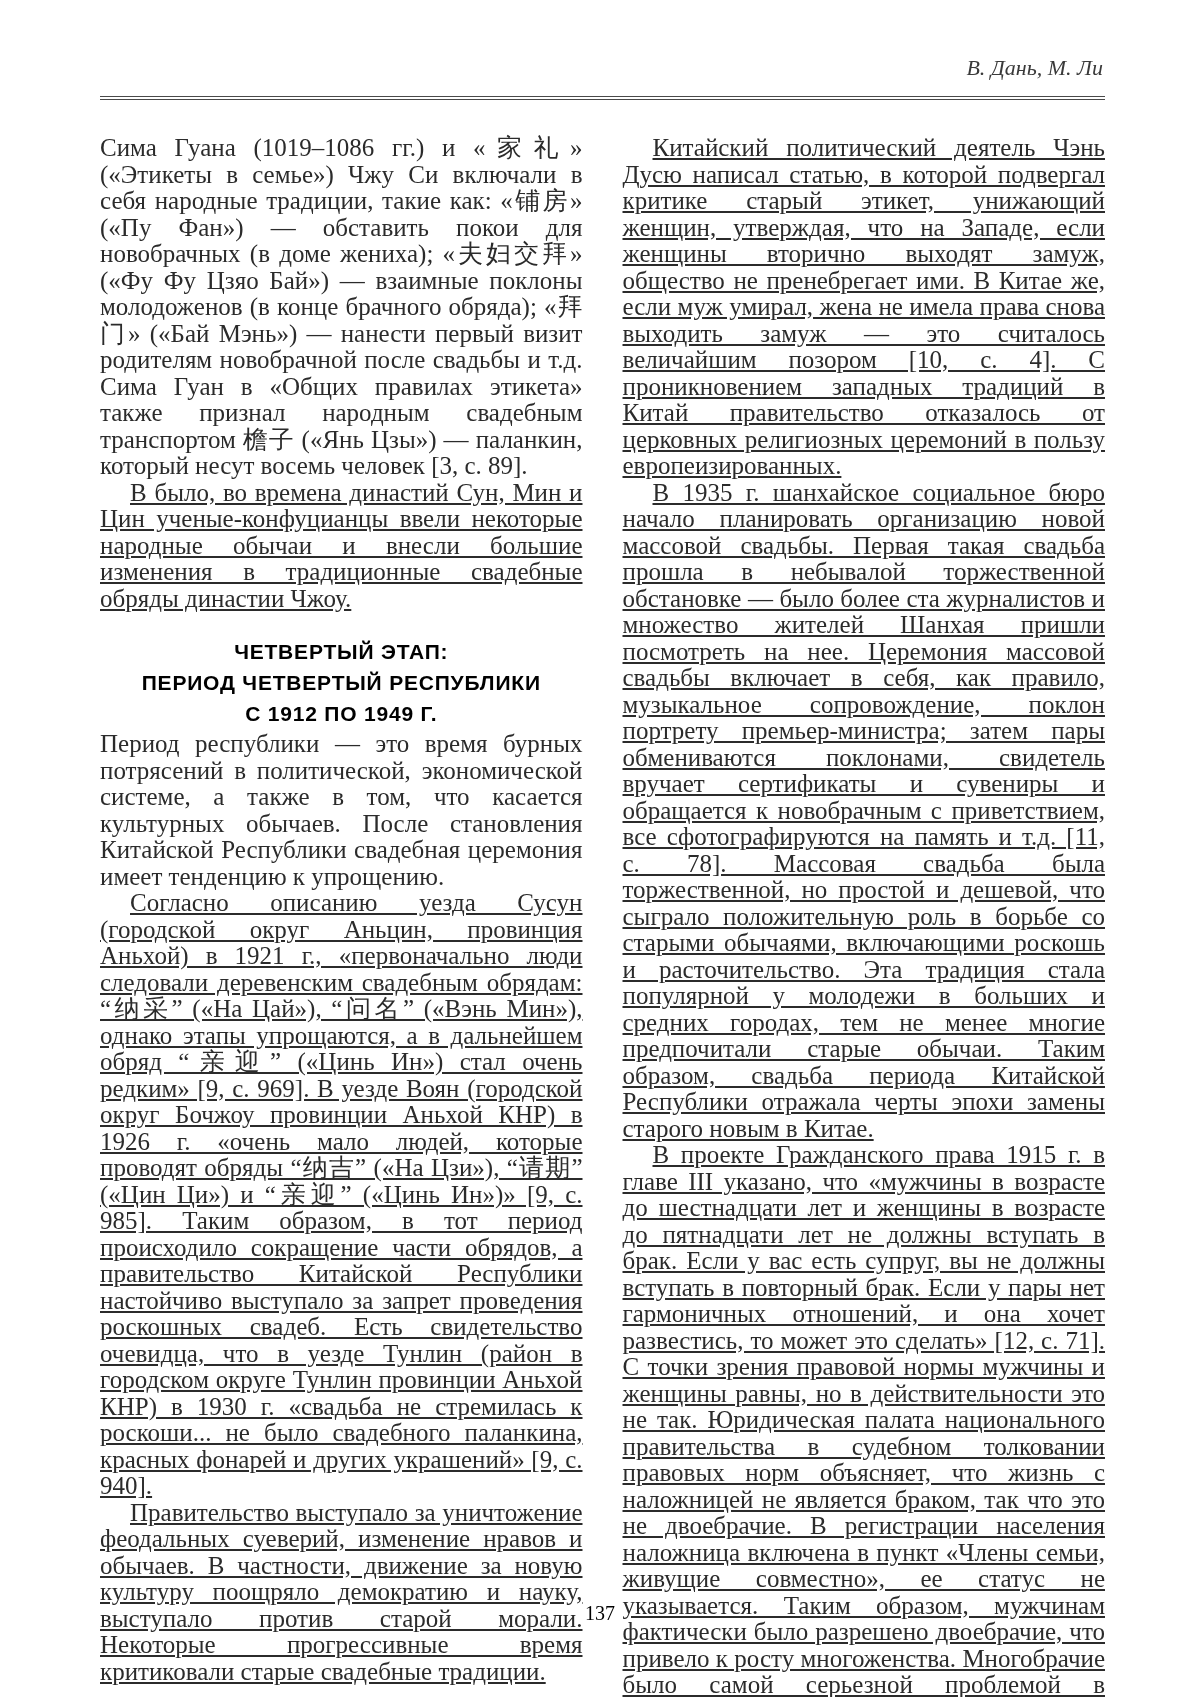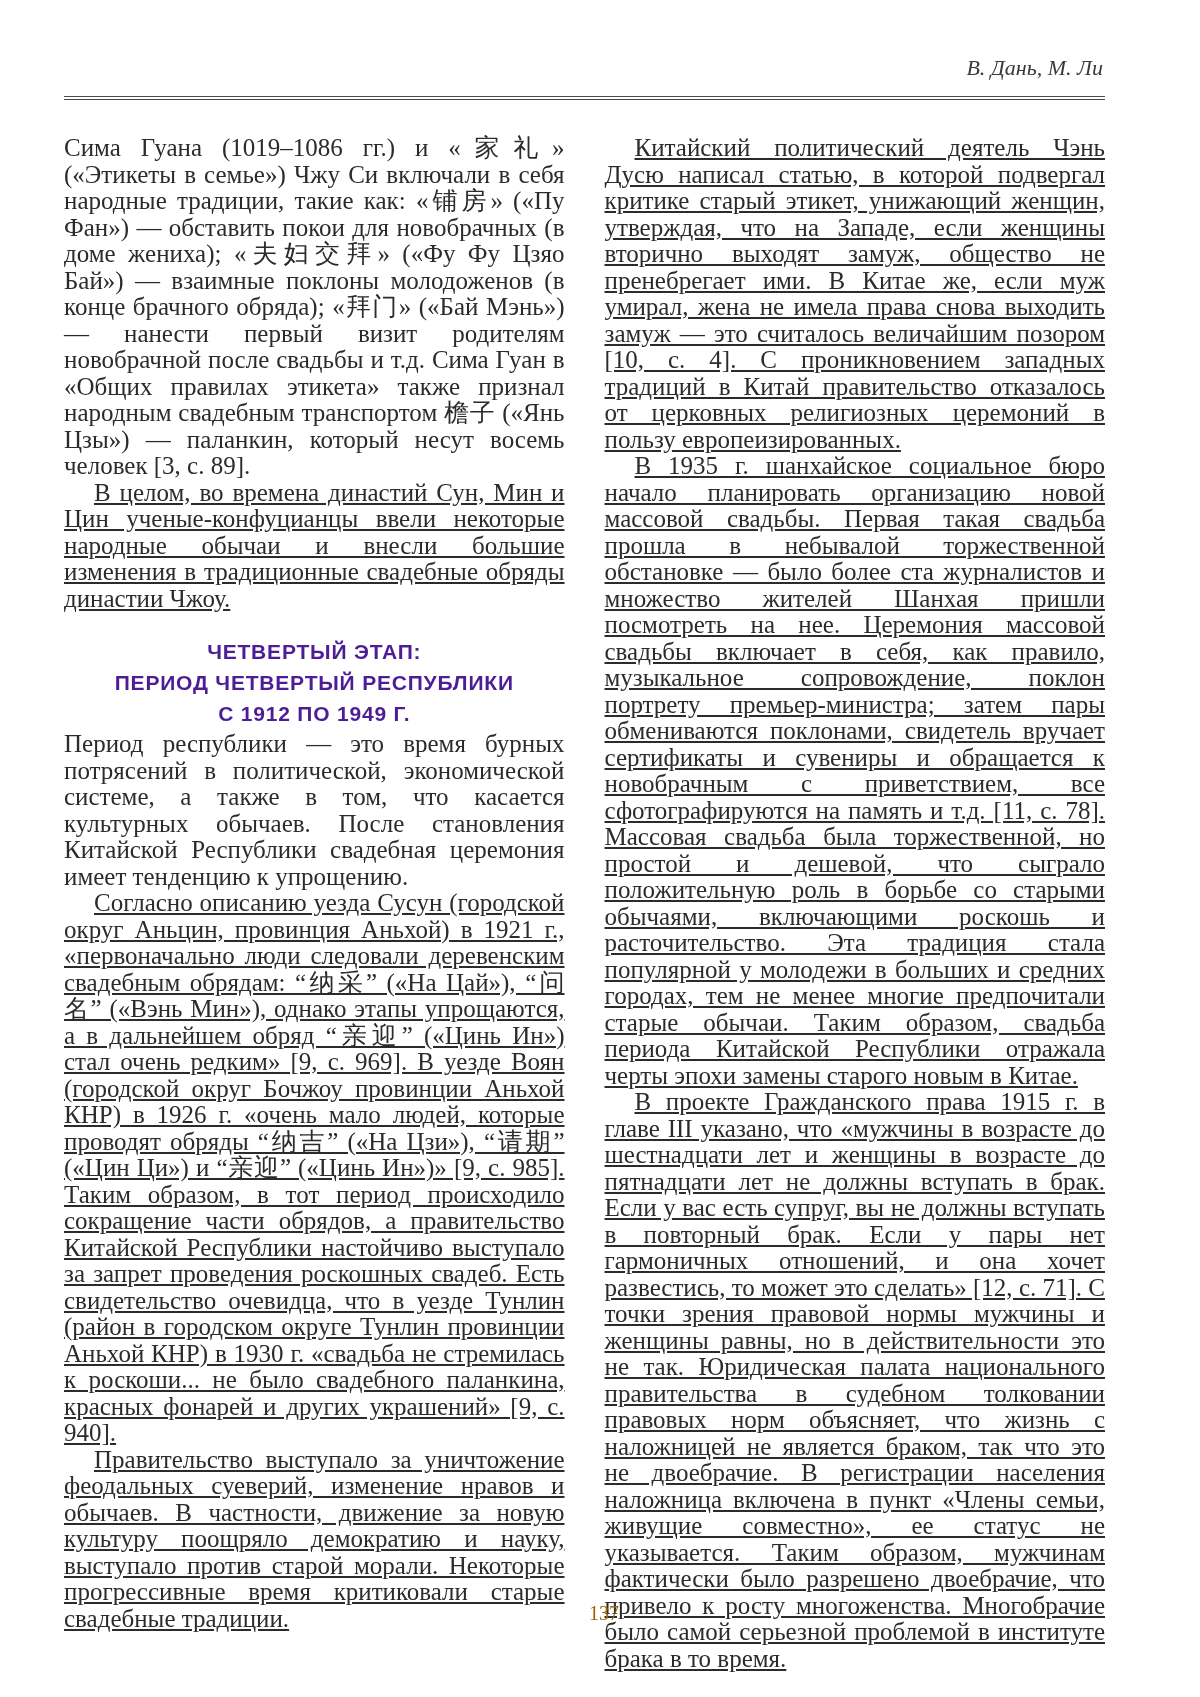--- a/index.html
+++ b/index.html
@@ -8,23 +8,22 @@
     height: 1697px;
     background: #ffffff;
     color: #2b2b2b;
     font-family: "Liberation Serif", "DejaVu Serif", serif;
     position: relative;
     overflow: hidden;
   }
   .page {
     position: absolute;
     inset: 0;
-    padding: 55px 95px 0 56px;
+    padding: 55px 95px 0 100px;
     box-sizing: border-box;
-    margin-left: 8px;
   }
   .header-authors {
     text-align: right;
     font-style: italic;
     font-size: 22px;
     line-height: 26px;
     color: #3a3a3a;
     padding-right: 2px;
   }
   .header-rule {
@@ -51,47 +50,47 @@
   }
   .col p.indent { text-indent: 30px; text-decoration: underline; }
   .section-heading {
     margin: 24px 0 2px 0;
     text-align: center;
     font-family: "Liberation Sans", "DejaVu Sans", sans-serif;
     font-weight: bold;
     font-size: 21px;
     line-height: 31px;
     letter-spacing: 0.8px;
-    color: #4c1d95;
+    color: #000000;
   }
   .footer {
     position: absolute;
     left: 0;
     right: 0;
     bottom: 72px;
     text-align: center;
     font-size: 20px;
-    color: #a16207;
+    color: #000000;
   }
 </style>
 </head>
 <body>
 
 <div class="page">
 
   <div class="header">
     <div class="header-authors">В. Дань, М. Ли</div>
     <div class="header-rule"></div>
   </div>
 
   <div class="columns">
 
     <div class="col">
       <p>Сима Гуана (1019–1086 гг.) и «家礼» («Этикеты в семье») Чжу Си включали в себя народные традиции, такие как: «铺房» («Пу Фан») — обставить покои для новобрачных (в доме жениха); «夫妇交拜» («Фу Фу Цзяо Бай») — взаимные поклоны молодоженов (в конце брачного обряда); «拜门» («Бай Мэнь») — нанести первый визит родителям новобрачной после свадьбы и т.д. Сима Гуан в «Общих правилах этикета» также признал народным свадебным транспортом 檐子 («Янь Цзы») — паланкин, который несут восемь человек [3, с. 89].</p>
-      <p class="indent">В целом, во времена династий Сун, Мин и Цин ученые-конфуцианцы ввели некоторые народные обычаи и внесли большие изменения в традиционные свадебные обряды династии Чжоу.</p>
+      <p class="indent">В было, во времена династий Сун, Мин и Цин ученые-конфуцианцы ввели некоторые народные обычаи и внесли большие изменения в традиционные свадебные обряды династии Чжоу.</p>
 
       <h2 class="section-heading">
         <span>ЧЕТВЕРТЫЙ ЭТАП:</span><br>
         <span>ПЕРИОД ЧЕТВЕРТЫЙ РЕСПУБЛИКИ</span><br>
         <span>С 1912 ПО 1949 Г.</span>
       </h2>
 
       <p>Период республики — это время бурных потрясений в политической, экономической системе, а также в том, что касается культурных обычаев. После становления Китайской Республики свадебная церемония имеет тенденцию к упрощению.</p>
       <p class="indent">Согласно описанию уезда Сусун (городской округ Аньцин, провинция Аньхой) в 1921 г., «первоначально люди следовали деревенским свадебным обрядам: “纳采” («На Цай»), “问名” («Вэнь Мин»), однако этапы упрощаются, а в дальнейшем обряд “亲迎” («Цинь Ин») стал очень редким» [9, с. 969]. В уезде Воян (городской округ Бочжоу провинции Аньхой КНР) в 1926 г. «очень мало людей, которые проводят обряды “纳吉” («На Цзи»), “请期” («Цин Ци») и “亲迎” («Цинь Ин»)» [9, с. 985]. Таким образом, в тот период происходило сокращение части обрядов, а правительство Китайской Республики настойчиво выступало за запрет проведения роскошных свадеб. Есть свидетельство очевидца, что в уезде Тунлин (район в городском округе Тунлин провинции Аньхой КНР) в 1930 г. «свадьба не стремилась к роскоши... не было свадебного паланкина, красных фонарей и других украшений» [9, с. 940].</p>
       <p class="indent">Правительство выступало за уничтожение феодальных суеверий, изменение нравов и обычаев. В частности, движение за новую культуру поощряло демократию и науку, выступало против старой морали. Некоторые прогрессивные время критиковали старые свадебные традиции.</p>

